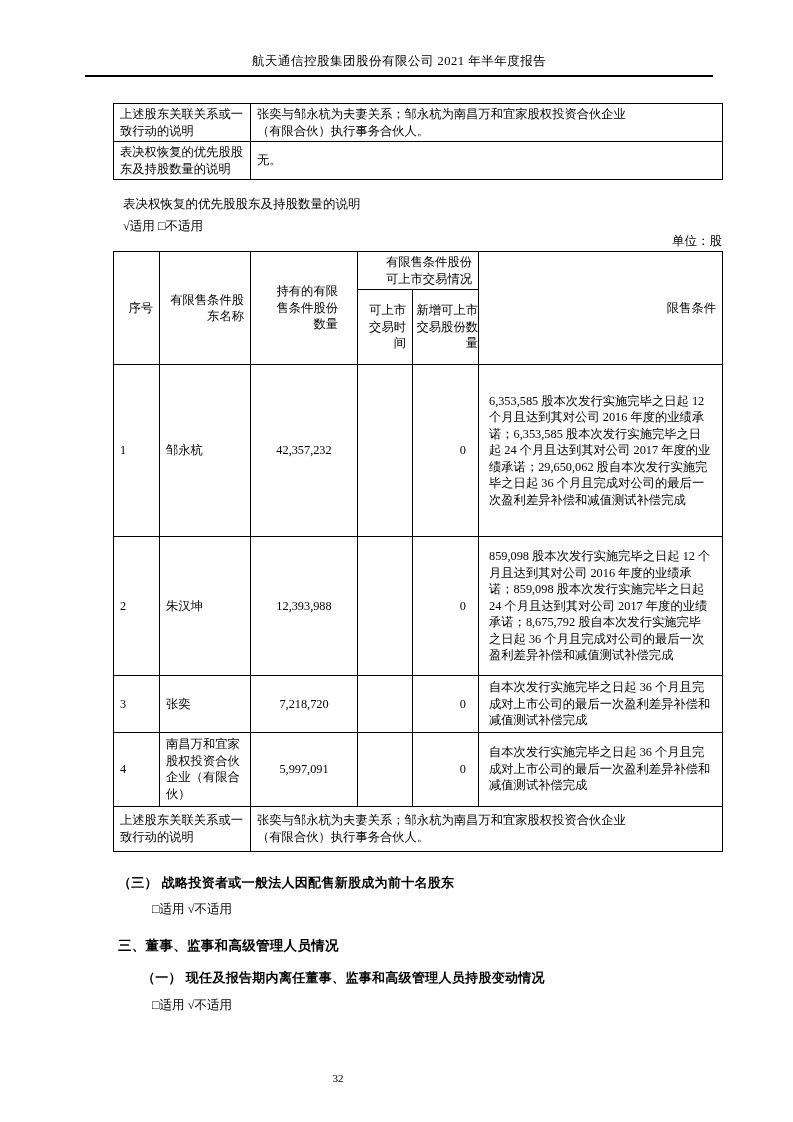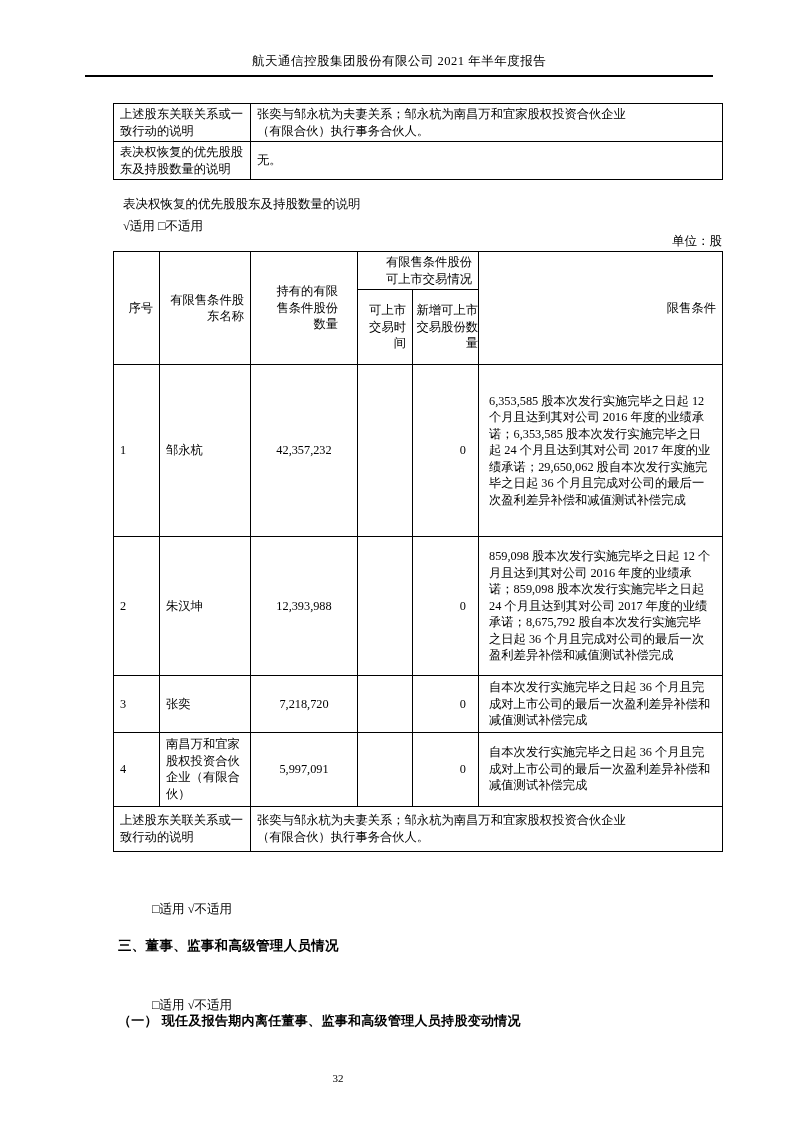--- a/index.html
+++ b/index.html
@@ -43,21 +43,21 @@
 
   
   .heading {
     position:absolute; left:118px; font-family:"Liberation Sans","DejaVu Sans",sans-serif;
     font-weight:bold; font-size:13px; letter-spacing:0.3px;
   }
   .apply-line { position:absolute; left:120px; font-size:12.5px;padding-left:32px; }
   .h-strategic { top:874px; }
   .a-strategic { top:901px; }
   .h-directors { top:937px; font-size:13.5px; }
-  .h-change    { top:1012px; }
+  .h-change    { top:969px;margin-left:24px; }
   .a-change    { top:997px; }
 
   .page-number { position:absolute; top:1072px; left:0; width:676px; text-align:center; font-size:11px; }
 </style>
 </head>
 <body>
 
 <div class="page">
 
   <div class="doc-header">航天通信控股集团股份有限公司 2021 年半年度报告</div>
@@ -142,20 +142,21 @@
       <td class="c-cond">自本次发行实施完毕之日起 36 个月且完成对上市公司的最后一次盈利差异补偿和减值测试补偿完成</td>
     </tr>
 
     <tr style="height:45px">
       <td colspan="2" class="foot-lbl">上述股东关联关系或一致行动的说明</td>
       <td colspan="4" class="foot-val"><span>张奕与邹永杭为夫妻关系；邹永杭为南昌万和宜家股权投资合伙企业（有限合伙）执行事务合伙人。</span></td>
     </tr>
   </tbody>
     </table>
 
+  <div class="heading h-strategic">（三） 战略投资者或一般法人因配售新股成为前十名股东</div>
   <div class="apply-line a-strategic">□适用 √不适用</div>
 
   <div class="heading h-directors">三、董事、监事和高级管理人员情况</div>
 
   <div class="heading h-change">（一） 现任及报告期内离任董事、监事和高级管理人员持股变动情况</div>
   <div class="apply-line a-change">□适用 √不适用</div>
 
   <div class="page-number">32</div>
 
 </div>

